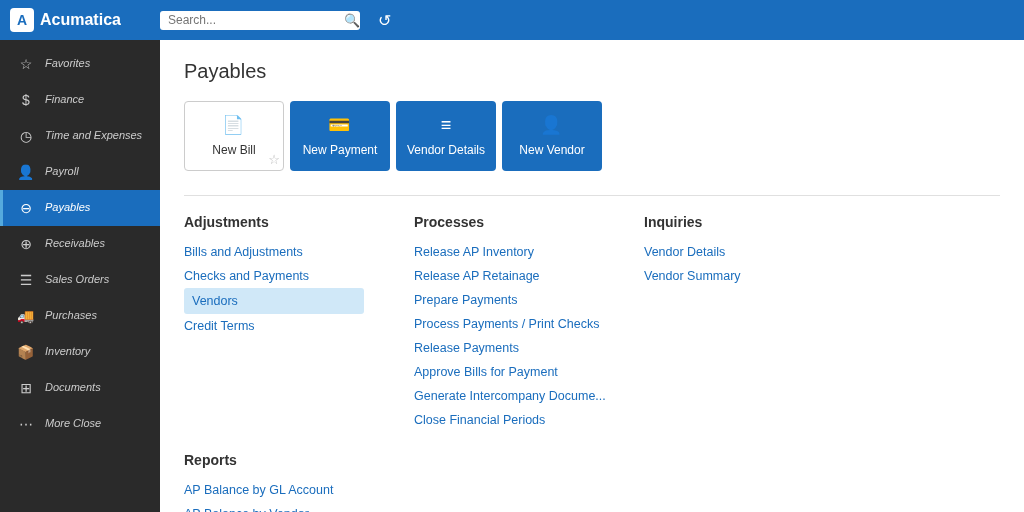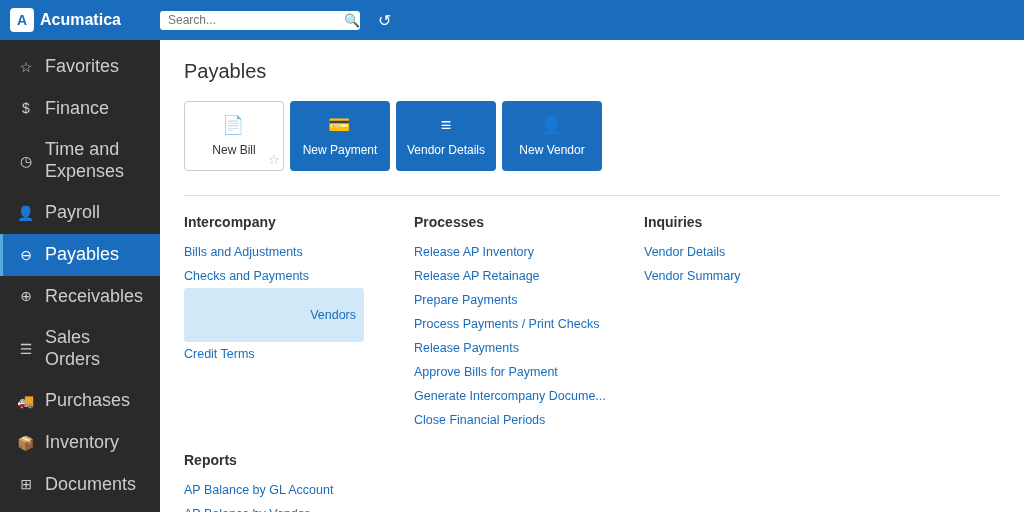--- a/index.html
+++ b/index.html
@@ -90,21 +90,21 @@
       background: #1a6dbd;
       color: white;
       border-left: 3px solid #5ad;
     }
     .sidebar-item .si-icon {
       font-size: 14px;
       width: 18px;
       text-align: center;
       flex-shrink: 0;
     }
-    .sidebar-item .si-label { font-size: 18px; line-height: 1.2; }
+    .sidebar-item .si-label { font-size: 11px; line-height: 1.2; font-style: italic; }
 
     
     .main-content {
       flex: 1;
       background: white;
       overflow-y: auto;
       padding: 20px 24px;
     }
     .page-title {
       font-size: 20px;
@@ -180,26 +180,25 @@
       display: block;
       color: #1a6dbd;
       text-decoration: none;
       font-size: 12.5px;
       padding: 2px 0;
       cursor: pointer;
       line-height: 1.6;
     }
     .section-link.active-link {
       background: #d0e8f8;
-      padding: 17px 8px;
+      padding: 3px 8px;
       border-radius: 3px;
       color: #1a6dbd;
       display: block;
       width: 180px;
-      text-align: right;
     }
     .divider {
       border: none;
       border-top: 1px solid #e0e0e0;
       margin: 18px 0;
     }
   </style>
 </head>
 <body>
 
@@ -287,21 +286,21 @@
         <span class="qa-icon">👤</span>
         <span>New Vendor</span>
       </button>
     </div>
 
     <hr class="divider">
 
     <div class="content-sections">
 
       <div class="content-col">
-        <div class="section-title">Intercompany</div>
+        <div class="section-title">Adjustments</div>
         <a class="section-link">Bills and Adjustments</a>
         <a class="section-link">Checks and Payments</a>
 
         <a class="section-link active-link">Vendors</a>
         <a class="section-link">Credit Terms</a>
       </div>
 
       <div class="content-col">
         <div class="section-title">Processes</div>
         <a class="section-link">Release AP Inventory</a>

